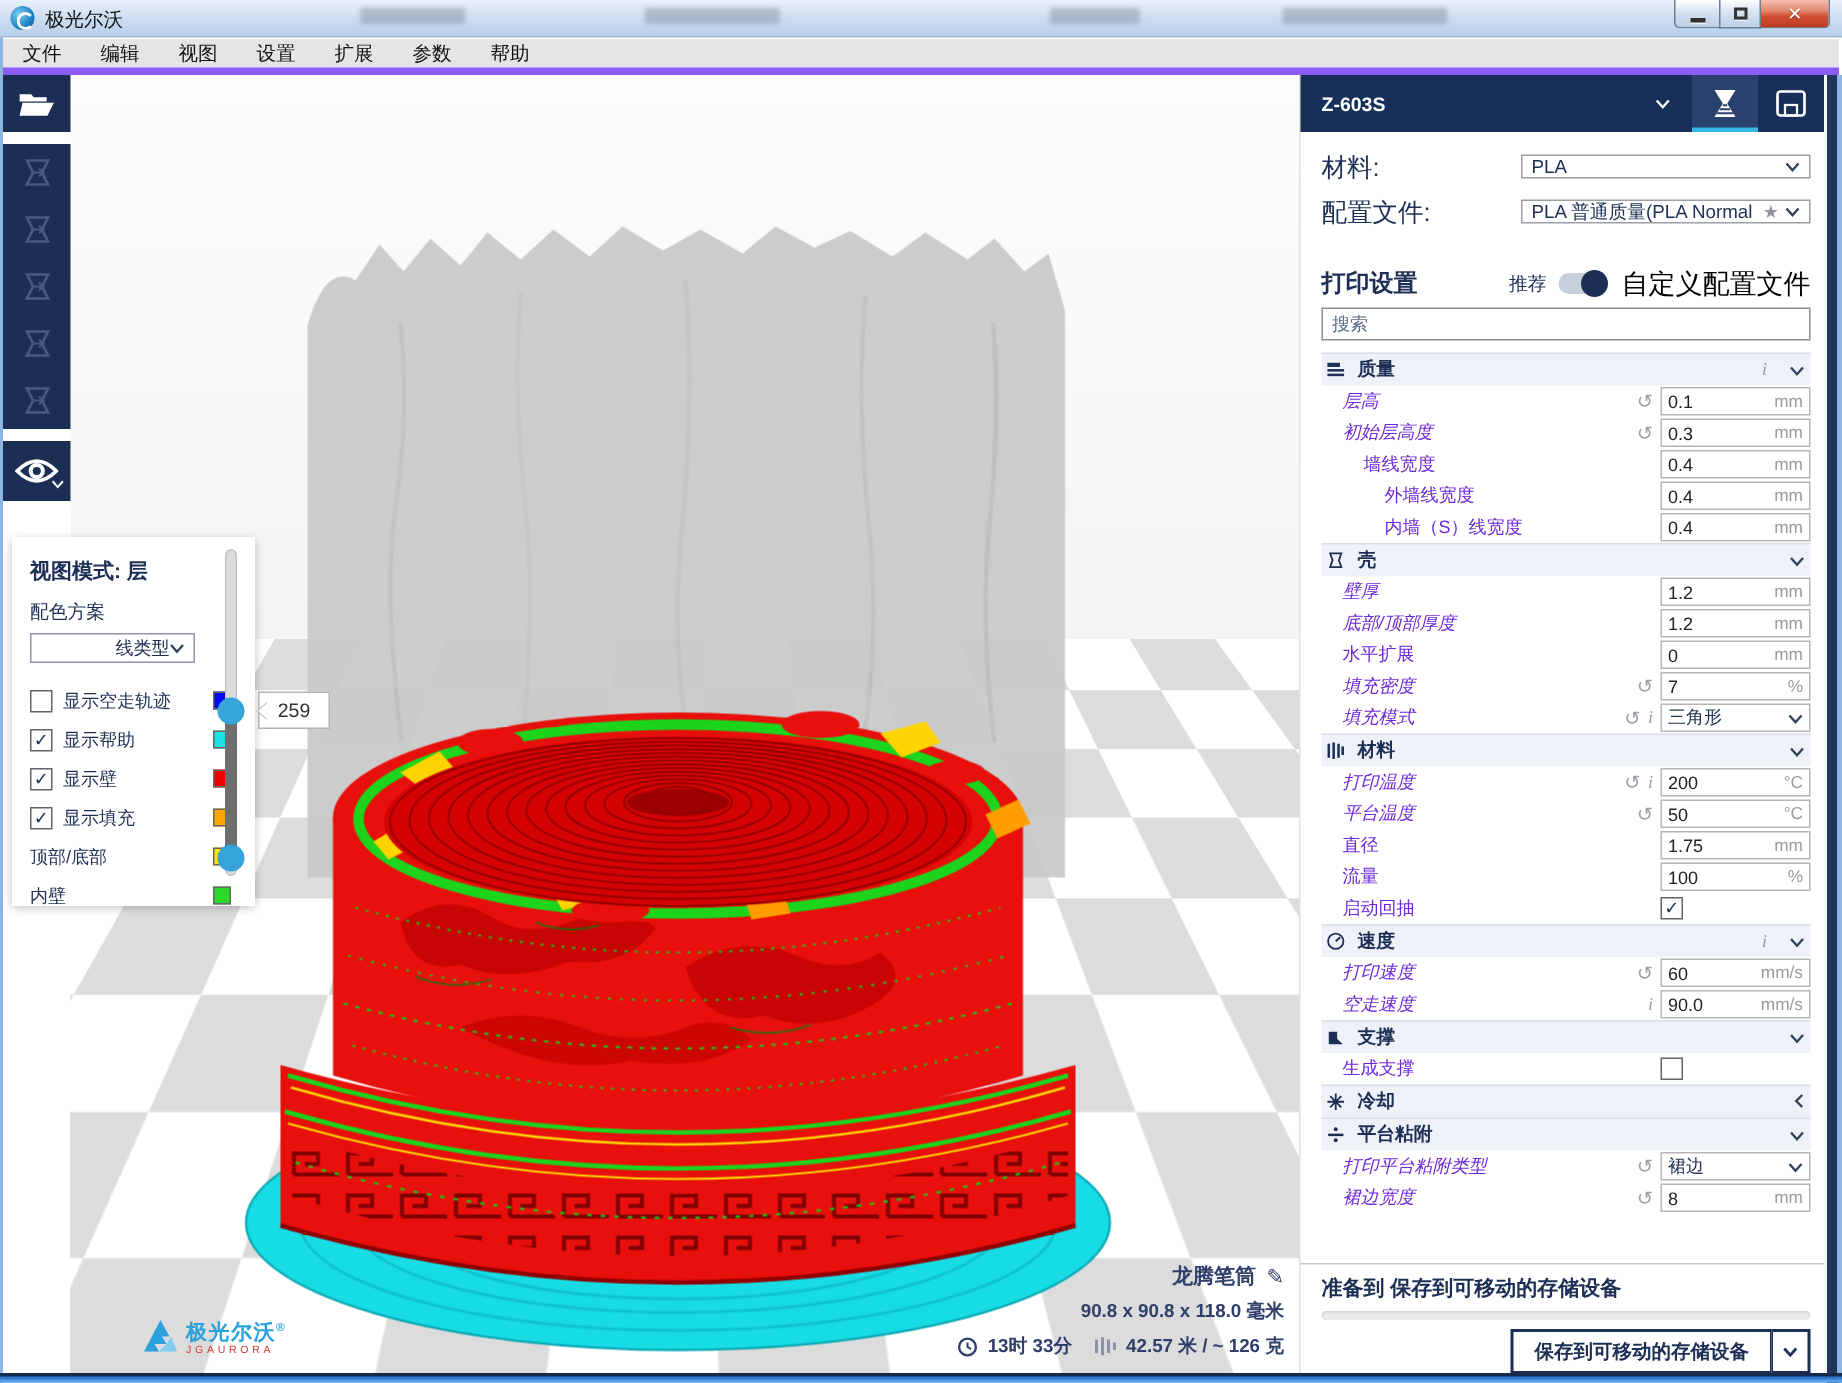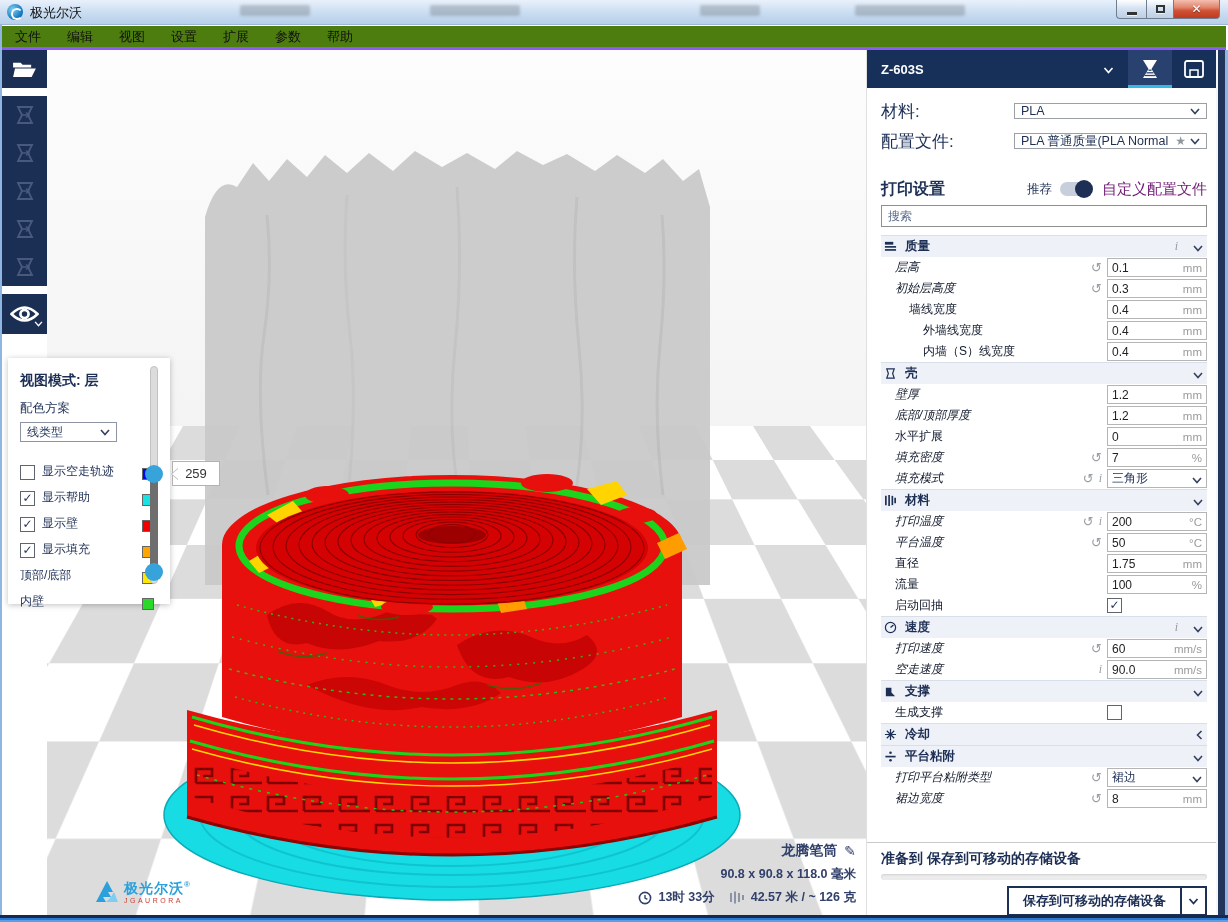--- a/index.html
+++ b/index.html
@@ -28,34 +28,34 @@
     background:linear-gradient(rgba(255,255,255,.95),rgba(214,226,240,.75) 45%,rgba(189,206,226,.8)); }
   .winbtn.min { width:30px; border-radius:0 0 0 4px; border-right:none; }
   .winbtn.max { width:28px; }
   .winbtn.close { width:46px; border-radius:0 0 4px 0; border-left:none;
     background:linear-gradient(#f5beb0,#e0876f 40%,#cf5134 60%,#c03a1e); }
   .glyph-min { width:10px; height:3px; background:#333; margin-top:8px; box-shadow:0 1px 0 rgba(255,255,255,.7); }
   .glyph-max { width:9px; height:8px; border:2px solid #333; box-shadow:0 1px 0 rgba(255,255,255,.6); }
   .glyph-close { color:#fff; font-size:12px; font-weight:bold; text-shadow:0 1px 1px rgba(0,0,0,.45); }
 
   
-  .menubar { position:absolute; left:2px; right:2px; top:26px; height:24px; background:#4d7c0f;
-    border-bottom:3px solid #8b5cf6; display:flex; align-items:center; z-index:65; }
+  .menubar { position:absolute; left:2px; right:2px; top:26px; height:24px; background:#e5e5e5;
+    border-bottom:5px solid #8b5cf6; display:flex; align-items:center; z-index:65; }
   .menu-item { padding:3px 13px; font-size:13px; color:#111; }
 
   
   .viewport { position:absolute; left:47px; top:50px; width:819px; height:866px; overflow:hidden;
     background:linear-gradient(#fdfdfd,#f1f1f1 55%,#eaeaea); }
   .checker { position:absolute; left:-890px; top:376px; width:2600px; height:1500px;
     background:repeating-conic-gradient(#ffffff 0% 25%, #dcdcdc 0% 50%); background-size:114px 114px;
     transform:perspective(720px) rotateX(56deg); transform-origin:top center; }
   .plate-line { position:absolute; left:0; right:0; top:533px; height:2px; background:#a9dbef; opacity:.95; }
   .model-svg { position:absolute; left:110px; top:95px; }
 
-  .brand { position:absolute; left:48px; bottom:12px; display:flex; align-items:flex-end; gap:5px; }
+  .brand { position:absolute; left:48px; bottom:12px; display:flex; align-items:center; gap:5px; }
   .brand-name { color:#2aa0dc; font-weight:bold; font-size:14px; line-height:14px; letter-spacing:1px; }
   .brand-sub { color:#d03a2f; font-size:7px; letter-spacing:2.5px; margin-top:2px; }
 
   .stats { position:absolute; right:10px; bottom:10px; text-align:right; color:#31406b; }
   .stats .name-row { font-size:14px; font-weight:bold; margin-bottom:6px; display:flex; justify-content:flex-end; align-items:center; gap:7px;text-align:center; }
   .stats .dim-row { font-size:12.5px; font-weight:bold; margin-bottom:6px; }
   .stats .use-row { font-size:12.5px; font-weight:bold; display:flex; justify-content:flex-end; align-items:center; gap:6px; }
   .pencil { font-size:14px; }
 
   
@@ -65,23 +65,23 @@
   .tbtn.dim svg { opacity:.38; }
   .gap { height:8px; }
   .eyebtn { position:relative; height:40px; }
   .eyebtn .chev { position:absolute; right:4px; bottom:3px; color:#fff; }
 
   
   .viewpanel { position:absolute; left:8px; top:358px; width:162px; height:246px; background:#fff;
     box-shadow:0 1px 6px rgba(0,0,0,.25); z-index:45; padding:14px 12px; color:#1d2f55; }
   .vp-title { font-size:14px; font-weight:bold; margin-bottom:10px; }
   .vp-label { font-size:12.5px; margin-bottom:5px; }
-  .vp-select { width:97px; height:20px; border:1px solid #8d94a3; display:flex; align-items:center;
-    justify-content:space-between; padding:0 6px; font-size:12px; color:#1d2f55; margin-bottom:12px; background:#fff; }
-  .legend-row { display:flex; align-items:flex-end; height:26px; font-size:12px; }
+  .vp-select { width:110px; height:20px; border:1px solid #8d94a3; display:flex; align-items:center;
+    justify-content:flex-end; padding:0 6px; font-size:12px; color:#1d2f55; margin-bottom:12px; background:#fff; }
+  .legend-row { display:flex; align-items:center; height:26px; font-size:12px; }
   .legend-row .cb { margin-right:7px; }
   .legend-row .lg-label { flex:1; }
   .swatch { width:12px; height:12px; border:1px solid #666; margin-right:4px; }
   .cb { width:15px; height:15px; border:1px solid #60646c; background:#fff; color:#1d2f55;
         font-size:12px; font-weight:bold; line-height:13px; text-align:center; flex:0 0 auto; }
 
   
   .lslider { position:absolute; left:144px; top:366px; width:20px; height:218px; z-index:46; }
   .ltrack { position:absolute; left:6px; top:0; width:8px; height:100%; background:#dcdcdc; border:1px solid #c2c2c2; border-radius:4px; }
   .lrange { position:absolute; left:6px; width:8px; background:#6e6e6e; border-radius:4px; }
@@ -106,35 +106,35 @@
   .combo { margin-left:auto; width:193px; height:16px; border:1px solid #9aa0a6; background:#fff; display:flex;
     align-items:center; padding:0 6px; font-size:12.5px; gap:4px; }
   .combo .val { flex:1; white-space:nowrap; overflow:hidden; }
   .combo .star { color:#8f959d; font-size:12px; }
 
   .ps-title-row { position:absolute; left:14px; right:11px; top:126px; height:26px; display:flex; align-items:center; }
   .ps-title { font-size:16px; font-weight:bold; flex:1; }
   .rec-label { font-size:12.5px; margin-right:8px; }
   .toggle { width:32px; height:14px; background:#c7cfdd; border-radius:8px; position:relative; margin-right:10px; }
   .toggle .knob { position:absolute; right:-1px; top:-2px; width:18px; height:18px; border-radius:50%; background:#1d2f55; }
-  .custom-link { font-size:15px; color:#701a75; }
+  .custom-link { font-size:18px; color:#000000; }
 
   .searchbox { position:absolute; left:14px; right:11px; top:155px; height:22px; border:1px solid #8f8f8f; background:#fff; }
   .searchbox input { width:100%; height:100%; border:none; outline:none; font-size:12px; color:#333; padding:0 6px;
     font-family:inherit; background:transparent; }
   .searchbox input::placeholder { color:#5a6b8c; }
 
   .slist { position:absolute; left:14px; right:11px; top:185px; }
   .shead { height:22px; display:flex; align-items:center; background:#eef1f7; border-top:1px solid #d8dfe9; gap:7px; padding:0 2px; }
   .shead .sicon { width:15px; display:flex; justify-content:center; color:#1d2f55; }
   .shead .stitle { font-weight:bold; font-size:12.5px; flex:1; }
   .shead .hinfo { font-family:"Liberation Serif",serif; font-style:italic; color:#9a9a9a; font-size:12px; margin-right:8px; }
   .shead .schev { color:#33425e; margin-right:2px; }
   .srow { height:21px; display:flex; align-items:center; }
-  .srow .rlabel { font-size:12px; color:#0f172a; }
+  .srow .rlabel { font-size:12px; color:#6d28d9; }
   .srow .rlabel.it { font-style:italic; }
   .srow .sp { flex:1; }
   .ric { color:#9aa0a6; font-size:13px; margin-right:5px; }
   .ric.inf { font-family:"Liberation Serif",serif; font-style:italic; font-size:12px; }
   .valbox { width:100px; height:19px; border:1px solid #b5b5b5; background:#fff; display:flex; align-items:center;
     padding:0 4px; gap:3px; }
   .valbox input { width:55px; border:none; outline:none; font-size:12px; color:#222; font-family:inherit; background:transparent; }
   .valbox .unit { margin-left:auto; font-size:11.5px; color:#9b9b9b; }
   .valbox.sel .val { font-size:12px; flex:1; }
   .valbox.sel .chev { color:#33425e; }

